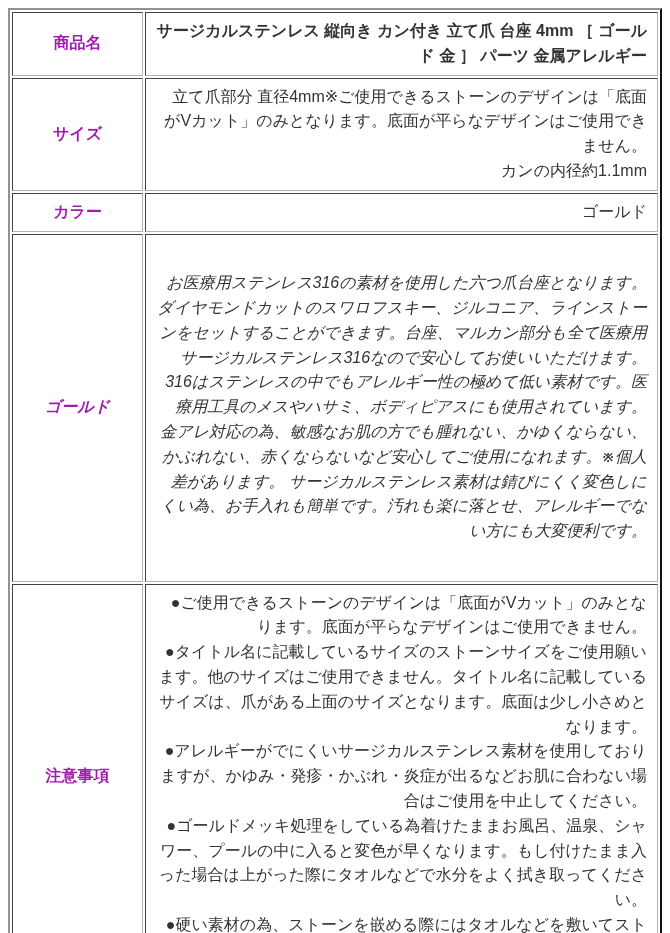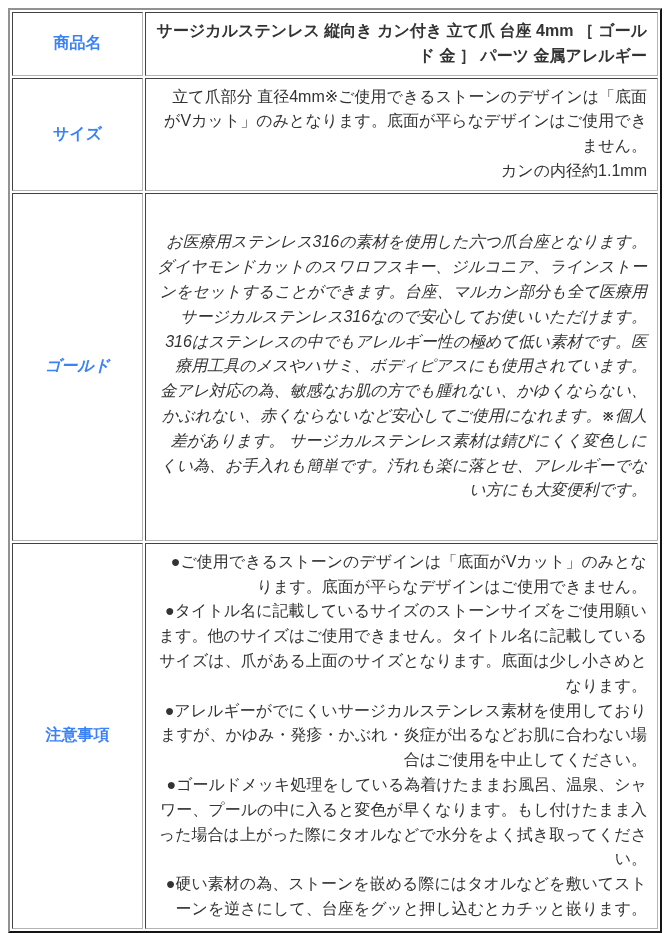--- a/index.html
+++ b/index.html
@@ -38,21 +38,21 @@
     border-left: 1px solid #424242;
     border-bottom: 1px solid #b4b4b4;
     border-right: 1px solid #b4b4b4;
     padding: 6px 10px;
     vertical-align: middle;
   }
   th.label-cell {
     width: 131px;
     font-weight: bold;
     text-align: center;
-    color: #3b82f6;
+    color: #a21caf;
   }
   td.value-cell {
     text-align: right;
   }
   td.bold-value {
     font-weight: bold;
   }
   .multiline {
     white-space: pre-line;
     margin-left: 36px;
@@ -74,20 +74,24 @@
     <tbody>
       <tr class="r-name">
         <th class="label-cell">商品名</th>
         <td class="value-cell bold-value">サージカルステンレス 縦向き カン付き 立て爪 台座 4mm ［ ゴールド 金 ］ パーツ 金属アレルギー</td>
       </tr>
       <tr class="r-size">
         <th class="label-cell">サイズ</th>
         <td class="value-cell multiline">立て爪部分 直径4mm※ご使用できるストーンのデザインは「底面がVカット」のみとなります。底面が平らなデザインはご使用できません。
 カンの内径約1.1mm</td>
       </tr>
+      <tr class="r-color">
+        <th class="label-cell">カラー</th>
+        <td class="value-cell">ゴールド</td>
+      </tr>
       <tr class="r-desc">
         <th class="label-cell">ゴールド</th>
         <td class="value-cell multiline">お医療用ステンレス316の素材を使用した六つ爪台座となります。ダイヤモンドカットのスワロフスキー、ジルコニア、ラインストーンをセットすることができます。台座、マルカン部分も全て医療用サージカルステンレス316なので安心してお使いいただけます。
 316はステンレスの中でもアレルギー性の極めて低い素材です。医療用工具のメスやハサミ、ボディピアスにも使用されています。
 金アレ対応の為、敏感なお肌の方でも腫れない、かゆくならない、かぶれない、赤くならないなど安心してご使用になれます。※個人差があります。 サージカルステンレス素材は錆びにくく変色しにくい為、お手入れも簡単です。汚れも楽に落とせ、アレルギーでない方にも大変便利です。</td>
       </tr>
       <tr class="r-notes">
         <th class="label-cell">注意事項</th>
         <td class="value-cell multiline">●ご使用できるストーンのデザインは「底面がVカット」のみとなります。底面が平らなデザインはご使用できません。
 ●タイトル名に記載しているサイズのストーンサイズをご使用願います。他のサイズはご使用できません。タイトル名に記載しているサイズは、爪がある上面のサイズとなります。底面は少し小さめとなります。

